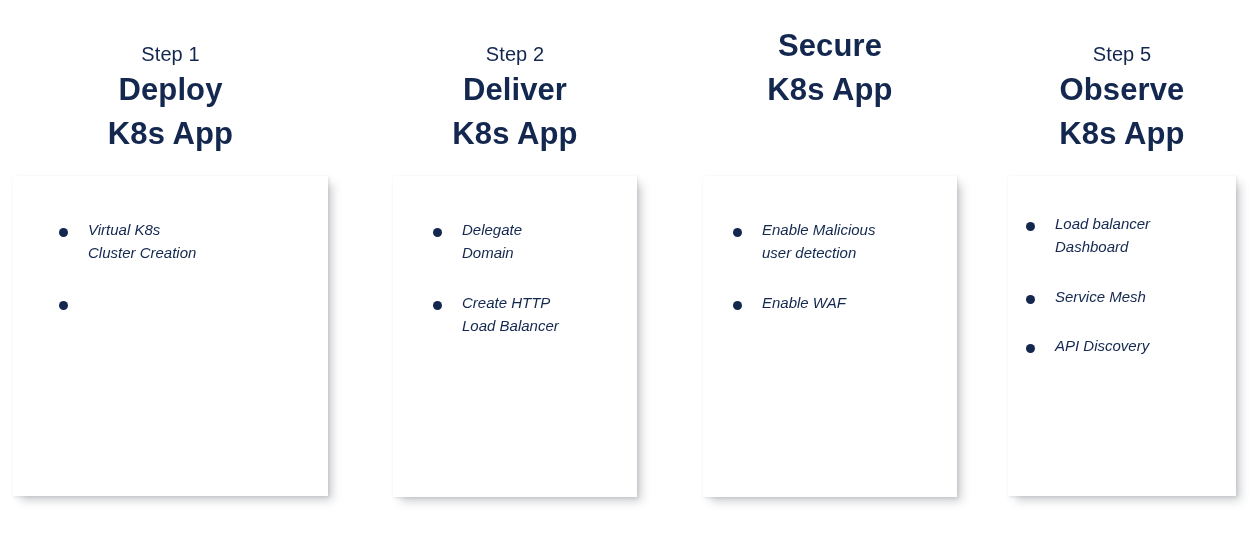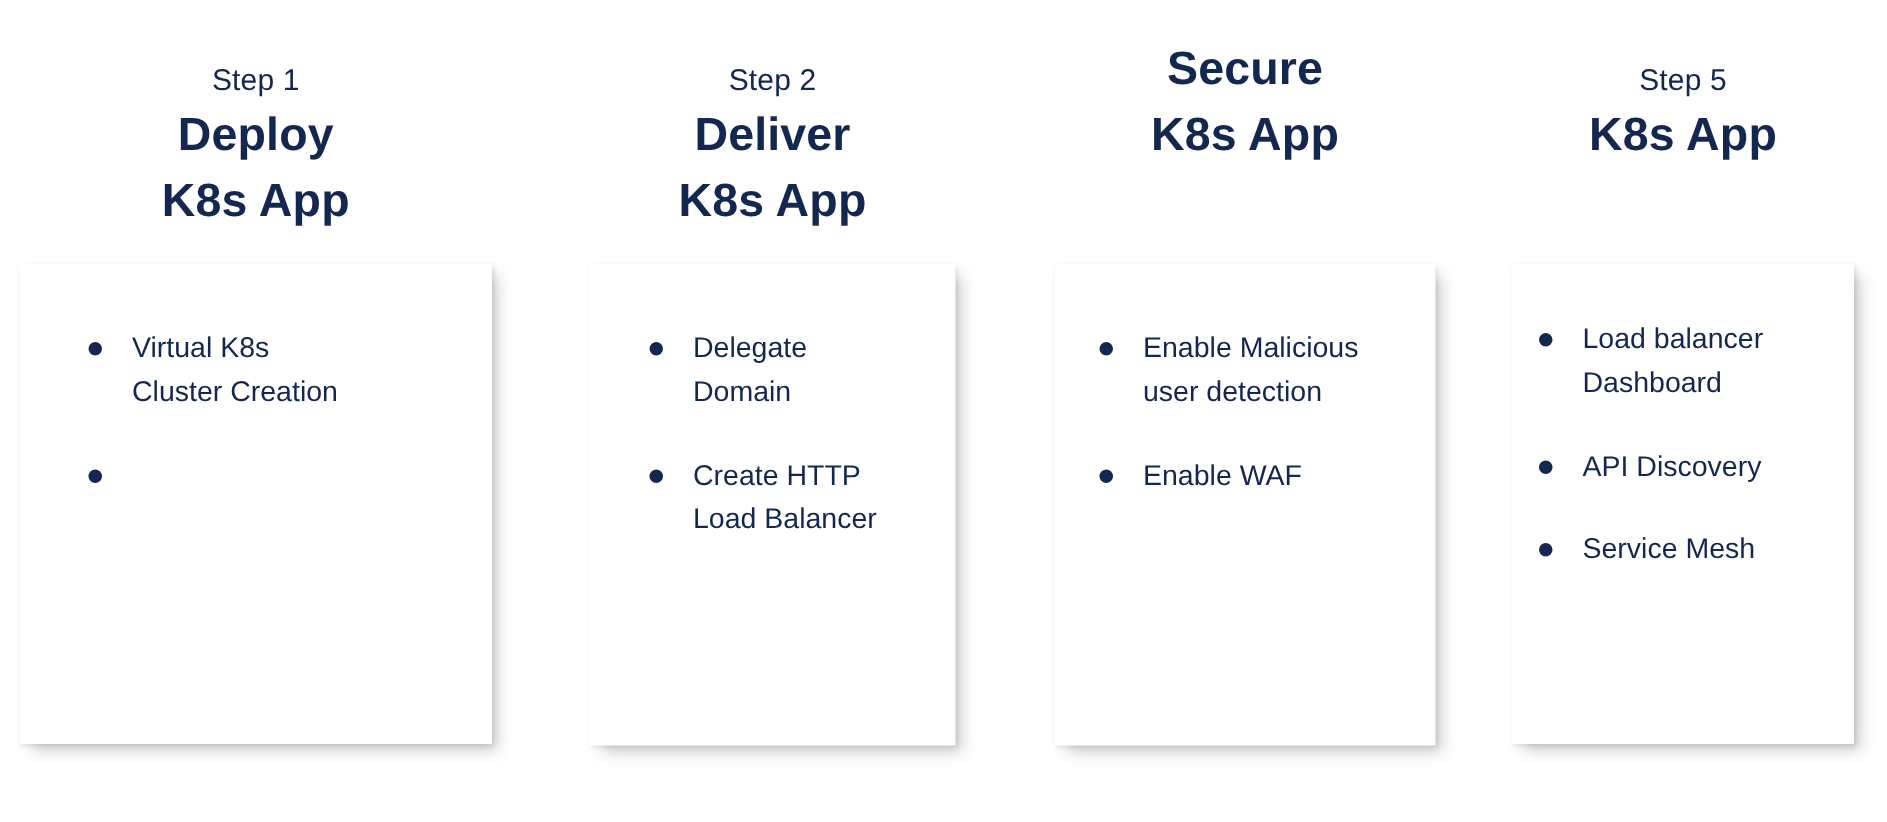--- a/index.html
+++ b/index.html
@@ -63,25 +63,26 @@
   }
 
   .bullets {
     list-style: none;
     margin: 0;
     padding: 0;
   }
   .bullet {
     position: relative;
     color: #13274F;
-    font-size: 19px;
+    font-size: 15px;
     line-height: 1.55;
     font-weight: normal;
     padding-left: 37px;
     margin-bottom: 26px;
+    font-style: italic;
   }
   .bullet:last-child { margin-bottom: 0; }
 
   .bullet .dot {
     position: absolute;
     left: 8px;
     top: 10px;
     width: 9px;
     height: 9px;
     border-radius: 50%;
@@ -155,34 +156,35 @@
           <span class="dot"></span>
           <span class="txt">Enable WAF</span>
         </li>
       </ul>
     </div>
   </div>
 
   <div class="col" style="left:1008px; width:228px;">
     <div class="head" style="margin-top:24px;">
       <span class="step">Step 5</span>
+      <span class="t1">Observe</span>
       <span class="t2">K8s App</span>
     </div>
     <div class="card" style="left:0px; top:176px; width:228px; height:320px;">
       <ul class="bullets" style="margin:36px 4px 0 10px;">
         <li class="bullet">
           <span class="dot"></span>
           <span class="txt">Load balancer
 Dashboard</span>
         </li>
         <li class="bullet">
           <span class="dot"></span>
-          <span class="txt">API Discovery</span>
+          <span class="txt">Service Mesh</span>
         </li>
         <li class="bullet">
           <span class="dot"></span>
-          <span class="txt">Service Mesh</span>
+          <span class="txt">API Discovery</span>
         </li>
       </ul>
     </div>
   </div>
 
 </div>
 
 </body></html>

